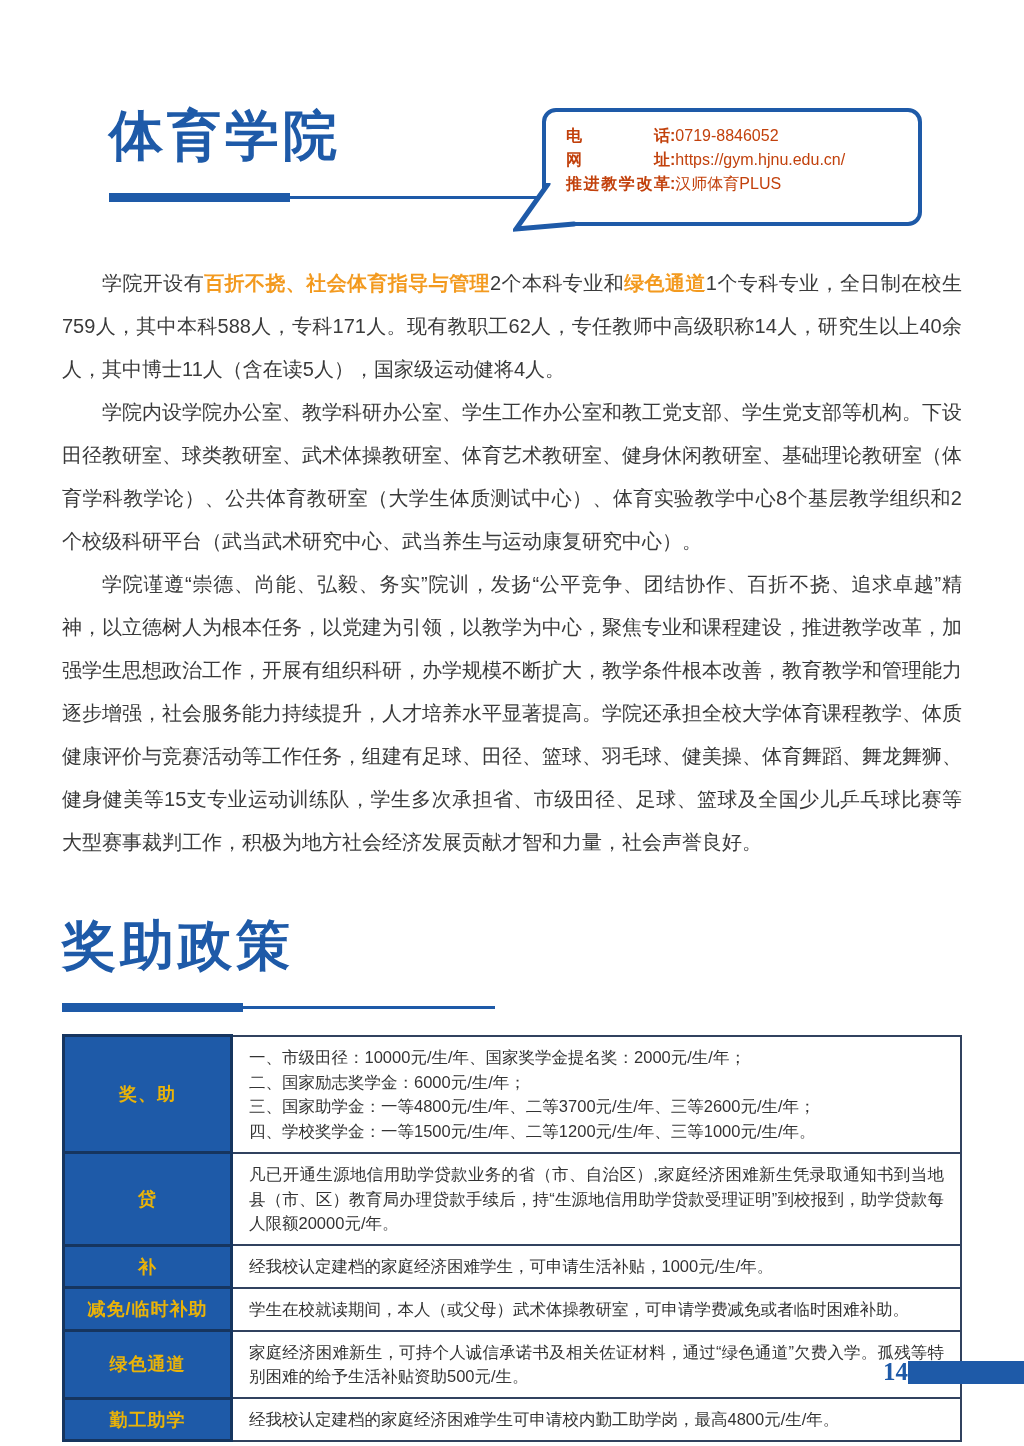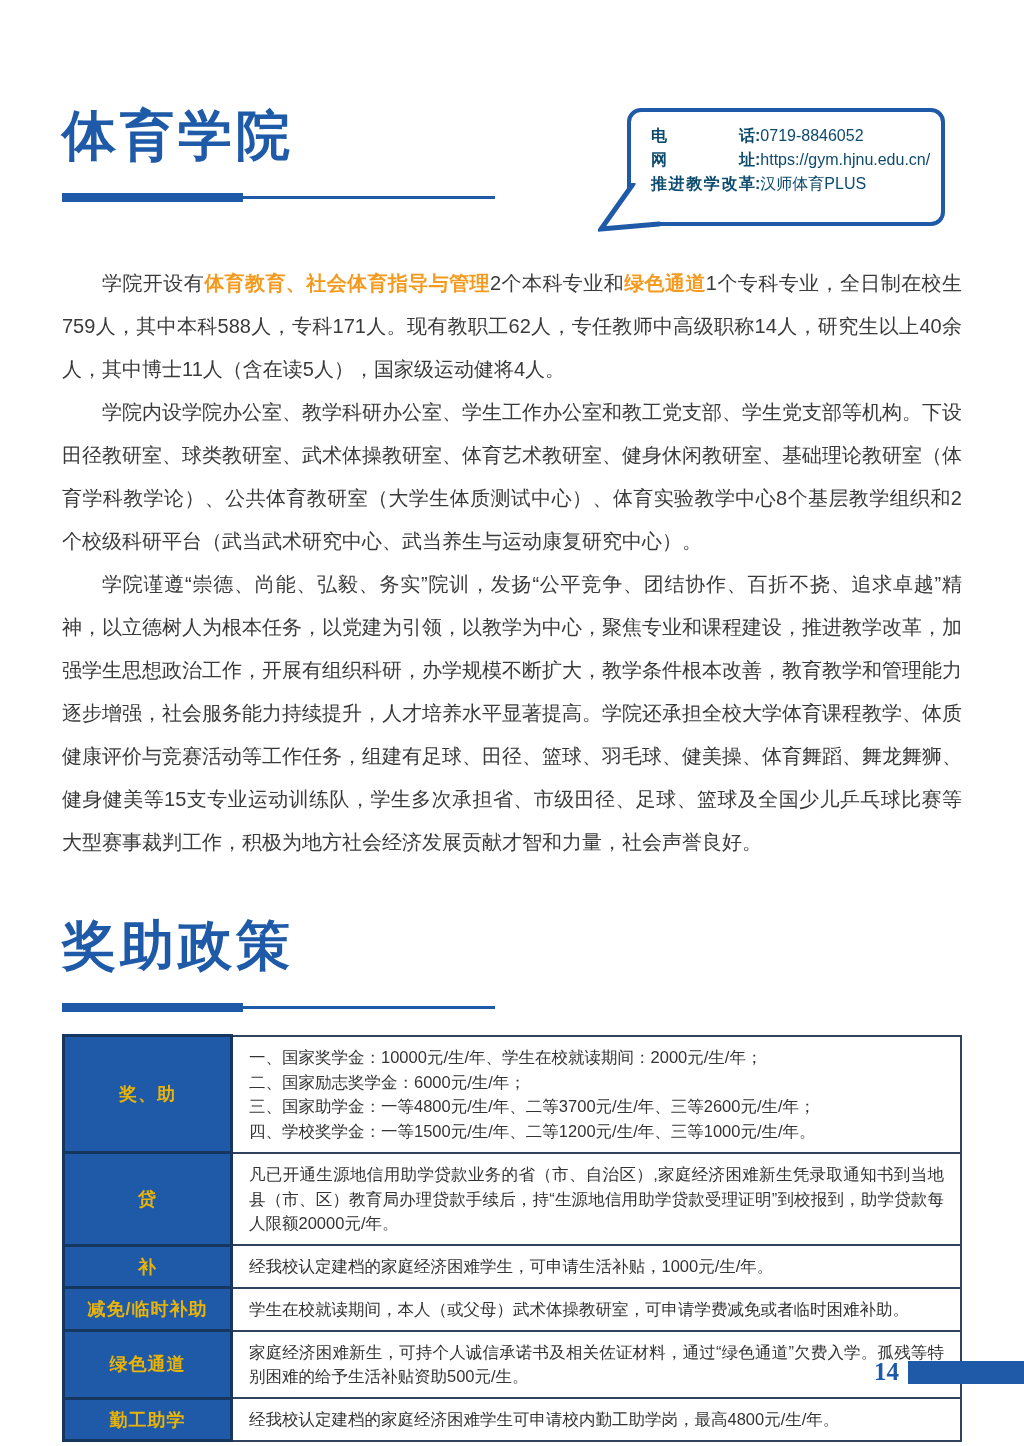--- a/index.html
+++ b/index.html
@@ -21,32 +21,32 @@
     letter-spacing:4px;
     line-height:1.1;
   }
   .title-rule { display:flex; align-items:center; width:433px; margin-top:28px; }
   .rule-thick { width:181px; height:9px; background:#1E5AA8; }
   .rule-thin  { flex:1; height:3px; background:#1E5AA8; }
 
   
   .college-header {
     display:flex;
-    justify-content:space-between;
+    justify-content:center;
     align-items:flex-start;
-    padding:106px 79px 0 62px;
+    padding:106px 79px 0 86px;
   }
   .contact-bubble {
     position:relative;
-    width:318px;
+    width:380px;
     min-height:118px;
     border:4px solid #1E5AA8;
     border-radius:14px;
     padding:12px 12px 12px 20px;
-    color:#0c4a6e;
+    color:#c2410c;
     font-size:16px;
     line-height:1.5;
     margin-top:2px;
     background:#ffffff;
   }
   .bubble-tail { position:absolute; left:-33px; bottom:-11px; width:70px; height:50px; }
   .c-row { white-space:nowrap; }
   .c-label {
     display:inline-block;
     width:6.5em;
@@ -106,21 +106,20 @@
     top:1358px;
     right:0;
     display:flex;
     align-items:center;
   }
   .page-num {
     font-family:"Liberation Serif", serif;
     font-weight:700;
     font-size:25px;
     color:#1E5AA8;
-    margin-right:9px;
   }
   .footer-bar { width:116px; height:23px; background:#1E5AA8; }
 </style>
 </head>
 <body>
 
 <div class="page">
 
   <header class="college-header">
     <div>
@@ -136,37 +135,37 @@
         <path d="M35,1 L3,46 L61,41 Z" fill="#ffffff" stroke="none"></path>
         <path d="M35,1 L3,46 L61,41" fill="none" stroke="#1E5AA8" stroke-width="5" stroke-linecap="round"></path>
       </svg>
       <div class="c-row"><span class="c-label">电话</span><span class="c-colon">:</span><span class="c-value">0719-8846052</span></div>
       <div class="c-row"><span class="c-label">网址</span><span class="c-colon">:</span><span class="c-value">https://gym.hjnu.edu.cn/</span></div>
       <div class="c-row"><span class="c-label">推进教学改革</span><span class="c-colon">:</span><span class="c-value">汉师体育PLUS</span></div>
     </div>
   </header>
 
   <section class="intro">
-    <p><span>学院开设有</span><span class="hl">体育教育、社会体育指导与管理</span><span>2个本科专业和</span><span class="hl">绿色通道</span><span>1个专科专业，全日制在校生759人，其中本科588人，专科171人。现有教职工62人，专任教师中高级职称14人，研究生以上40余人，其中博士11人（含在读5人），国家级运动健将4人。</span></p>
+    <p><span>学院开设有</span><span class="hl">百折不挠、社会体育指导与管理</span><span>2个本科专业和</span><span class="hl">绿色通道</span><span>1个专科专业，全日制在校生759人，其中本科588人，专科171人。现有教职工62人，专任教师中高级职称14人，研究生以上40余人，其中博士11人（含在读5人），国家级运动健将4人。</span></p>
     <p>学院内设学院办公室、教学科研办公室、学生工作办公室和教工党支部、学生党支部等机构。下设田径教研室、球类教研室、武术体操教研室、体育艺术教研室、健身休闲教研室、基础理论教研室（体育学科教学论）、公共体育教研室（大学生体质测试中心）、体育实验教学中心8个基层教学组织和2个校级科研平台（武当武术研究中心、武当养生与运动康复研究中心）。</p>
     <p>学院谨遵“崇德、尚能、弘毅、务实”院训，发扬“公平竞争、团结协作、百折不挠、追求卓越”精神，以立德树人为根本任务，以党建为引领，以教学为中心，聚焦专业和课程建设，推进教学改革，加强学生思想政治工作，开展有组织科研，办学规模不断扩大，教学条件根本改善，教育教学和管理能力逐步增强，社会服务能力持续提升，人才培养水平显著提高。学院还承担全校大学体育课程教学、体质健康评价与竞赛活动等工作任务，组建有足球、田径、篮球、羽毛球、健美操、体育舞蹈、舞龙舞狮、健身健美等15支专业运动训练队，学生多次承担省、市级田径、足球、篮球及全国少儿乒乓球比赛等大型赛事裁判工作，积极为地方社会经济发展贡献才智和力量，社会声誉良好。</p>
   </section>
 
   <section class="policy">
     <h1 class="big-title">奖助政策</h1>
     <div class="title-rule">
       <span class="rule-thick"></span>
         <span class="rule-thin"></span>
     </div>
 
     <table class="policy-table">
       <tbody>
         <tr>
             <th>奖、助</th>
-            <td>一、国家奖学金：10000元/生/年、学生在校就读期间：2000元/生/年；
+            <td>一、市级田径：10000元/生/年、国家奖学金提名奖：2000元/生/年；
 二、国家励志奖学金：6000元/生/年；
 三、国家助学金：一等4800元/生/年、二等3700元/生/年、三等2600元/生/年；
 四、学校奖学金：一等1500元/生/年、二等1200元/生/年、三等1000元/生/年。</td>
           </tr>
         <tr>
             <th>贷</th>
             <td>凡已开通生源地信用助学贷款业务的省（市、自治区）,家庭经济困难新生凭录取通知书到当地县（市、区）教育局办理贷款手续后，持“生源地信用助学贷款受理证明”到校报到，助学贷款每人限额20000元/年。</td>
           </tr>
         <tr>
             <th>补</th>

